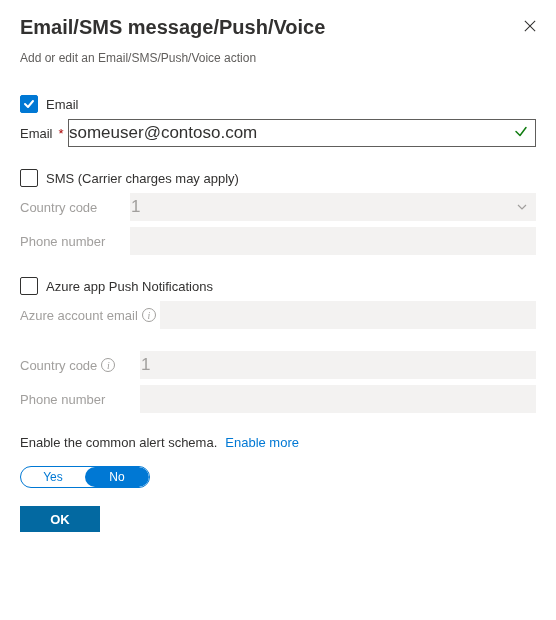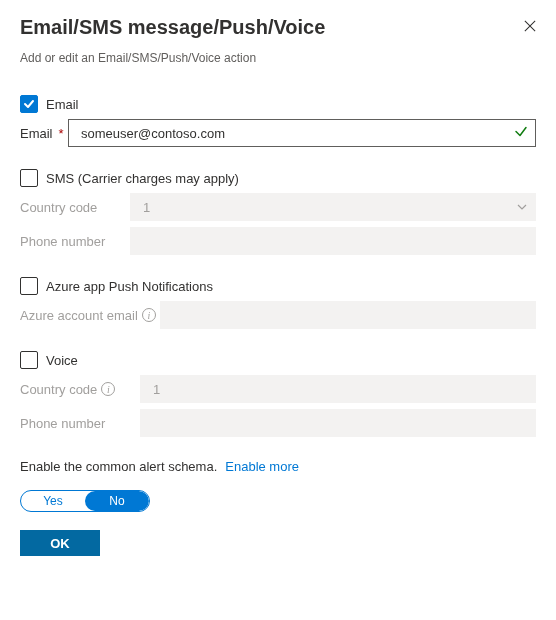--- a/index.html
+++ b/index.html
@@ -68,22 +68,22 @@
     font-size: 13px;
     color: #323130;
     display: flex; align-items: center; gap: 4px;
   }
   .field-label.disabled { color: #a19f9d; }
   .req { color: #a80000; margin-left: 2px; }
   .field-input-wrap { flex: 1; position: relative; }
   input.text, .select-box {
     width: 100%;
     height: 28px;
-    padding: 0 12px;
-    font-size: 13px;
+    padding: 0 0;
+    font-size: 17px;
     font-family: inherit;
     border: 1px solid #605e5c;
     background: #fff;
     color: #323130;
   }
   .active-input {
     border: 2px solid #0078d4;
     padding: 0 28px 0 7px;
   }
   .valid-icon {
@@ -241,26 +241,20 @@
         <span class="info-icon">i</span>
       </div>
       <div class="field-input-wrap">
         <input class="text" type="text" disabled="" value="" style="">
       </div>
     </div>
   </div>
 
   
   <div class="section">
-    <div class="chk-row">
-      <span class="chk">
-        
-      </span>
-      <span class="chk-label">Voice</span>
-    </div>
     <div class="field-row">
       <div class="field-label disabled" style="width:120px">
         <span>Country code</span>
         <span class="info-icon">i</span>
       </div>
       <div class="field-input-wrap">
         <input class="text" type="text" disabled="" value="1" style="">
       </div>
     </div>
     <div class="field-row" style="margin-top:6px">

